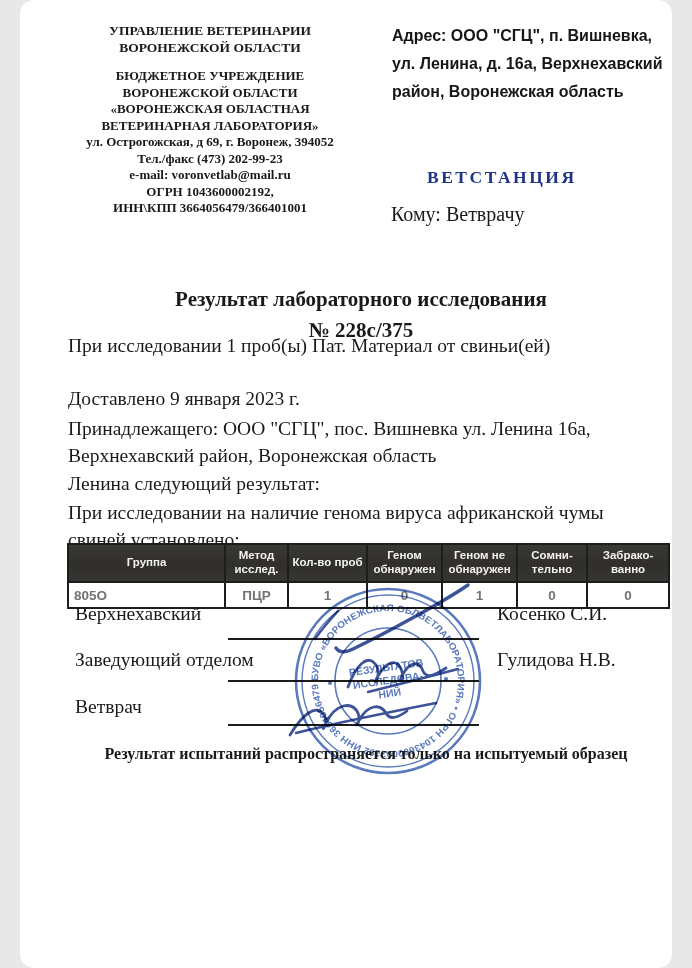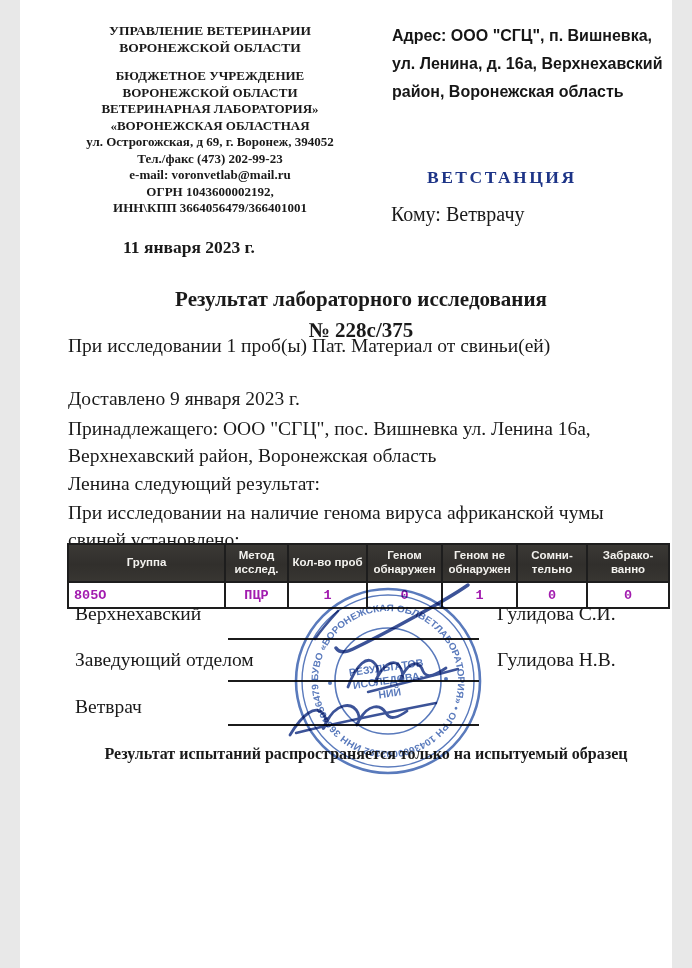--- a/index.html
+++ b/index.html
@@ -1,19 +1,20 @@
 <!DOCTYPE html>
 <html><head>
 <meta charset="utf-8">
 <style>
   html,body{margin:0;padding:0;background:#e8e8e8;}
   .page{
     position:relative;width:652px;height:968px;background:#ffffff;
     font-family:"Liberation Serif",serif;color:#1a1a1a;overflow:hidden;
     margin:0 auto;
+    border-radius:14px;
   }
   .abs{position:absolute;}
 
   
   .org-block{left:30px;top:22px;width:320px;text-align:center;
     font-weight:bold;font-size:13px;line-height:16.5px;}
   .org-top{font-size:13.5px;line-height:17px;margin-bottom:12px;}
   .org-line{white-space:nowrap;}
 
   
@@ -41,23 +42,23 @@
   
   .tbl-wrap{left:47px;top:543px;width:602px;}
   table.results{border-collapse:collapse;width:601px;table-layout:fixed;}
   table.results td,table.results th{border:2px solid #1d1d1d;}
   th.hd{
     background:linear-gradient(180deg,#3b3935 0%,#312f2c 55%,#383632 100%);
     color:#f3f2ee;font-family:"Liberation Sans",sans-serif;
     font-size:11.5px;font-weight:bold;line-height:1.2;
     padding:3px 1px;height:30px;vertical-align:middle;text-align:center;}
   td.cell{
-    background:#ffffff;font-family:Liberation Mono, monospace;
+    background:#ffffff;font-family:Liberation Sans, sans-serif;
     font-weight:bold;font-size:13.5px;height:22px;text-align:center;
-    vertical-align:middle;color:#a21caf;}
+    vertical-align:middle;color:#737373;}
   td.cell.first{text-align:left;padding-left:5px;}
 
   
   .sig-label{left:55px;font-size:19.5px;}
   .sig-name{left:477px;font-size:19.5px;}
   .r1{top:603px;} .r2{top:649px;} .r3{top:696px;}
   .sig-line{left:208px;width:251px;height:2px;background:#1b1b1b;}
   .l1{top:638px;} .l2{top:680px;} .l3{top:724px;}
 
   .footer-note{left:0;top:745px;width:692px;text-align:center;
@@ -72,40 +73,39 @@
 <div class="page">
 
   <div class="abs org-block">
     <div class="org-top">
       <div class="org-line">УПРАВЛЕНИЕ ВЕТЕРИНАРИИ</div>
       <div class="org-line">ВОРОНЕЖСКОЙ ОБЛАСТИ</div>
     </div>
     <div>
       <div class="org-line">БЮДЖЕТНОЕ УЧРЕЖДЕНИЕ</div>
       <div class="org-line">ВОРОНЕЖСКОЙ ОБЛАСТИ</div>
+      <div class="org-line">«ВОРОНЕЖСКАЯ ОБЛАСТНАЯ</div>
       <div class="org-line">ВЕТЕРИНАРНАЯ ЛАБОРАТОРИЯ»</div>
-      <div class="org-line">«ВОРОНЕЖСКАЯ ОБЛАСТНАЯ</div>
       <div class="org-line">ул. Острогожская, д 69, г. Воронеж, 394052</div>
       <div class="org-line">Тел./факс  (473) 202-99-23</div>
       <div class="org-line">e-mail:  voronvetlab@mail.ru</div>
       <div class="org-line">ОГРН 1043600002192,</div>
       <div class="org-line">ИНН\КПП 3664056479/366401001</div>
     </div>
   </div>
 
   <div class="abs addr-block">
     <div class="addr-line">Адрес: ООО "СГЦ", п. Вишневка,</div>
     <div class="addr-line">ул. Ленина, д. 16а, Верхнехавский</div>
     <div class="addr-line">район, Воронежская область</div>
   </div>
 
   <div class="abs vetstation">ВЕТСТАНЦИЯ</div>
   <div class="abs komu">Кому: Ветврачу</div>
 
-  <div class="abs date-line">11 января 2023 г.</div>
 
   <div class="abs doc-title">
     <div>Результат лабораторного исследования</div>
     <div>№ 228с/375</div>
   </div>
 
   <div class="abs para p1">При исследовании 1 проб(ы) Пат. Материал от свиньи(ей)</div>
   <div class="abs para p2">Доставлено 9 января 2023 г.</div>
   <div class="abs para p3">Принадлежащего: ООО "СГЦ", пос. Вишневка ул. Ленина 16а, Верхнехавский район, Воронежская область</div>
   <div class="abs para p4">Ленина следующий результат:</div>
@@ -139,21 +139,21 @@
         <td class="cell">0</td>
         <td class="cell">1</td>
         <td class="cell">0</td>
         <td class="cell">0</td>
       </tr>
     </tbody>
       </table>
   </div>
 
   <div class="abs sig-label r1">Верхнехавский</div>
-  <div class="abs sig-name  r1">Гулидова С.И.</div>
+  <div class="abs sig-name  r1">Косенко С.И.</div>
   <div class="abs sig-line  l1"></div>
 
   <div class="abs sig-label r2">Заведующий отделом</div>
   <div class="abs sig-name  r2">Гулидова Н.В.</div>
   <div class="abs sig-line  l2"></div>
 
   <div class="abs sig-label r3">Ветврач</div>
   <div class="abs sig-line  l3"></div>
 
   <div class="abs footer-note">Результат испытаний распространяется только на испытуемый образец</div>

